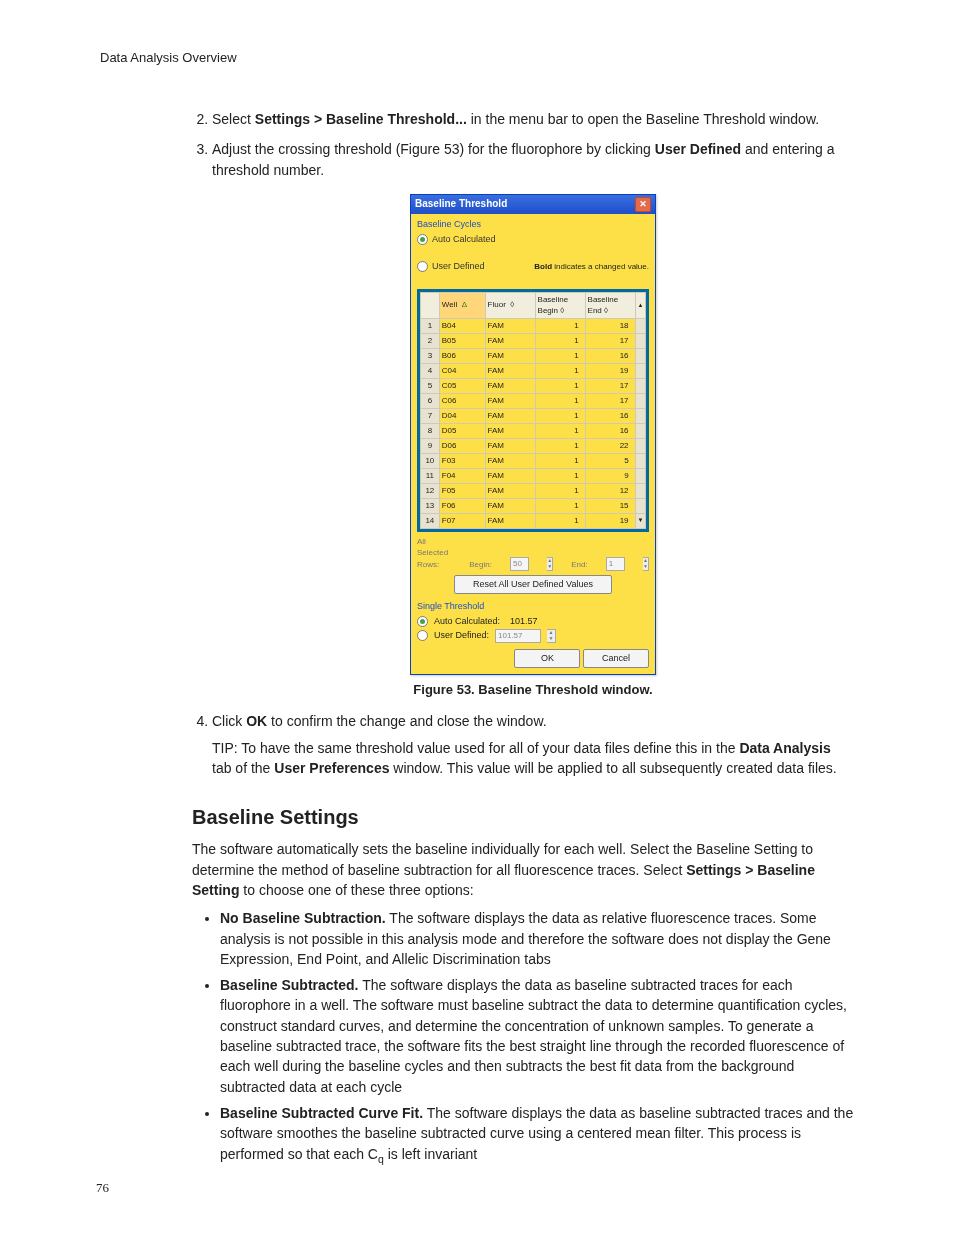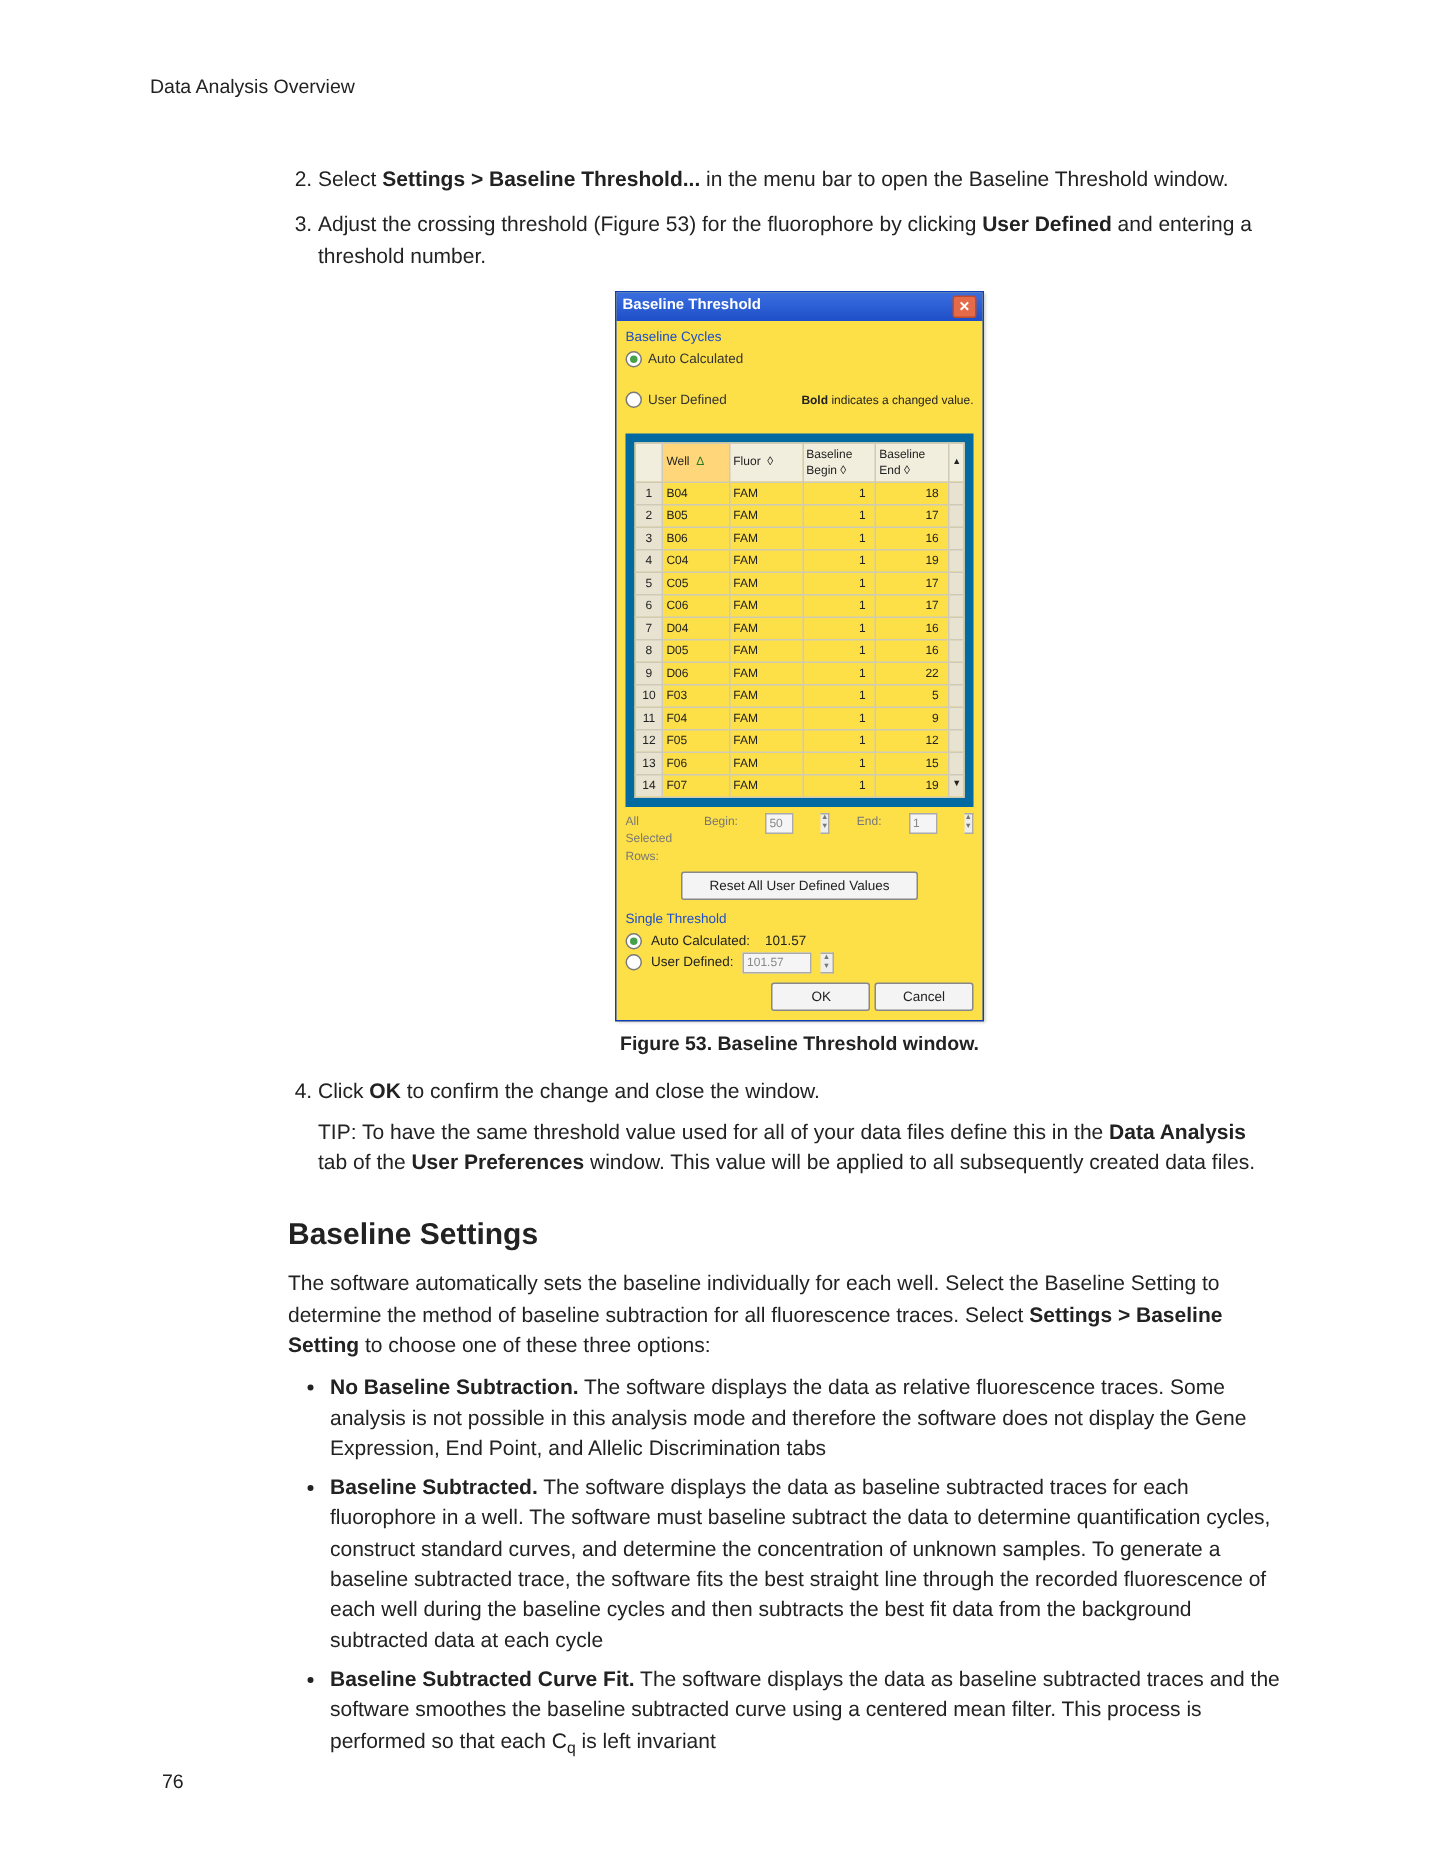--- a/index.html
+++ b/index.html
@@ -22,21 +22,21 @@
   .content { padding-left: 92px; }
   ol.steps { list-style: decimal; margin: 0; padding-left: 20px; }
   ol.steps > li { margin-bottom: 10px; line-height: 1.45; }
   ol.steps > li .indent { margin-top: 6px; }
   .figure-wrap { text-align: center; margin: 14px 0 6px 0; }
   .figure-caption { text-align: center; font-weight: bold; font-size: 13px; margin: 6px 0 12px 0; }
   h2.section { font-family: Arial, Helvetica, sans-serif; font-weight: 900; font-size: 20px; margin: 28px 0 10px 0; }
   p.body { line-height: 1.45; margin: 8px 0; }
   ul.bullets { list-style: disc; padding-left: 28px; margin: 6px 0; }
   ul.bullets > li { margin: 6px 0; line-height: 1.45; }
-  .page-num { position: absolute; left: 108px; top: 1180px; font-size: 13px; }
+  .page-num { position: absolute; left: 96px; top: 1180px; font-size: 13px; font-family: Liberation Serif, serif; }
   .sub { font-size: 0.75em; vertical-align: sub; }
   
   .dlg {
     display: inline-block;
     width: 244px;
     border: 1px solid #0a3fbf;
     background: #fde047;
     font-family: Tahoma, Arial, sans-serif;
     font-size: 9px;
     text-align: left;
@@ -66,22 +66,22 @@
   .radio-row { display:flex; align-items:center; gap:4px; margin:1px 0; font-size:9px; color:#333; }
   .radio { width:9px; height:9px; border:1px solid #7a7a7a; border-radius:50%; display:inline-flex; align-items:center; justify-content:center; background:#fff; }
   .radio.sel::after { content:""; width:5px; height:5px; background:#45a049; border-radius:50%; display:block; }
   .bold-note { font-size:8px; text-align:left; margin:14px 0; }
   table.grid { width:100%; border-collapse:collapse; font-size:8px; table-layout:fixed; }
   table.grid th, table.grid td { border:1px solid #cfcab8; padding:1px 2px; height:12px; }
   table.grid th { background:#f2eedd; font-weight:normal; }
   table.grid th.hdr-well { background:#ffd77a; }
   table.grid td.rownum { background:#e8e3d0; text-align:center; width:16px; }
   table.grid td.r { text-align:right; padding-right:6px; }
-  .grid-wrap { position:relative; margin-top:2px; border:6px solid #0369a1; }
-  .below-grid { font-size:8px; color:#777; display:flex; justify-content:center; align-items:flex-start; gap:18px; margin:4px 0; }
+  .grid-wrap { position:relative; margin-top:2px; border:3px solid #0369a1; }
+  .below-grid { font-size:8px; color:#777; display:flex; justify-content:center; align-items:flex-end; gap:18px; margin:4px 0; }
   .mini-input { width:26px; height:12px; border:1px solid #aaa; background:#f5f5f5; font-size:8px; padding:0 2px; display:inline-flex; align-items:center; color:#888; }
   .spin { width:8px; height:12px; border:1px solid #aaa; border-left:none; background:#eee; display:inline-flex; flex-direction:column; }
   .spin span { flex:1; font-size:5px; line-height:5px; text-align:center; color:#777; }
   .btn-row { text-align:center; margin:3px 0 6px 0; }
   .btn {
     display:inline-flex; align-items:center; justify-content:center;
     min-width:48px; height:17px; padding:0 8px;
     border:1px solid #888; background:#f4f4f4;
     font-size:9px; border-radius:2px;
   }

